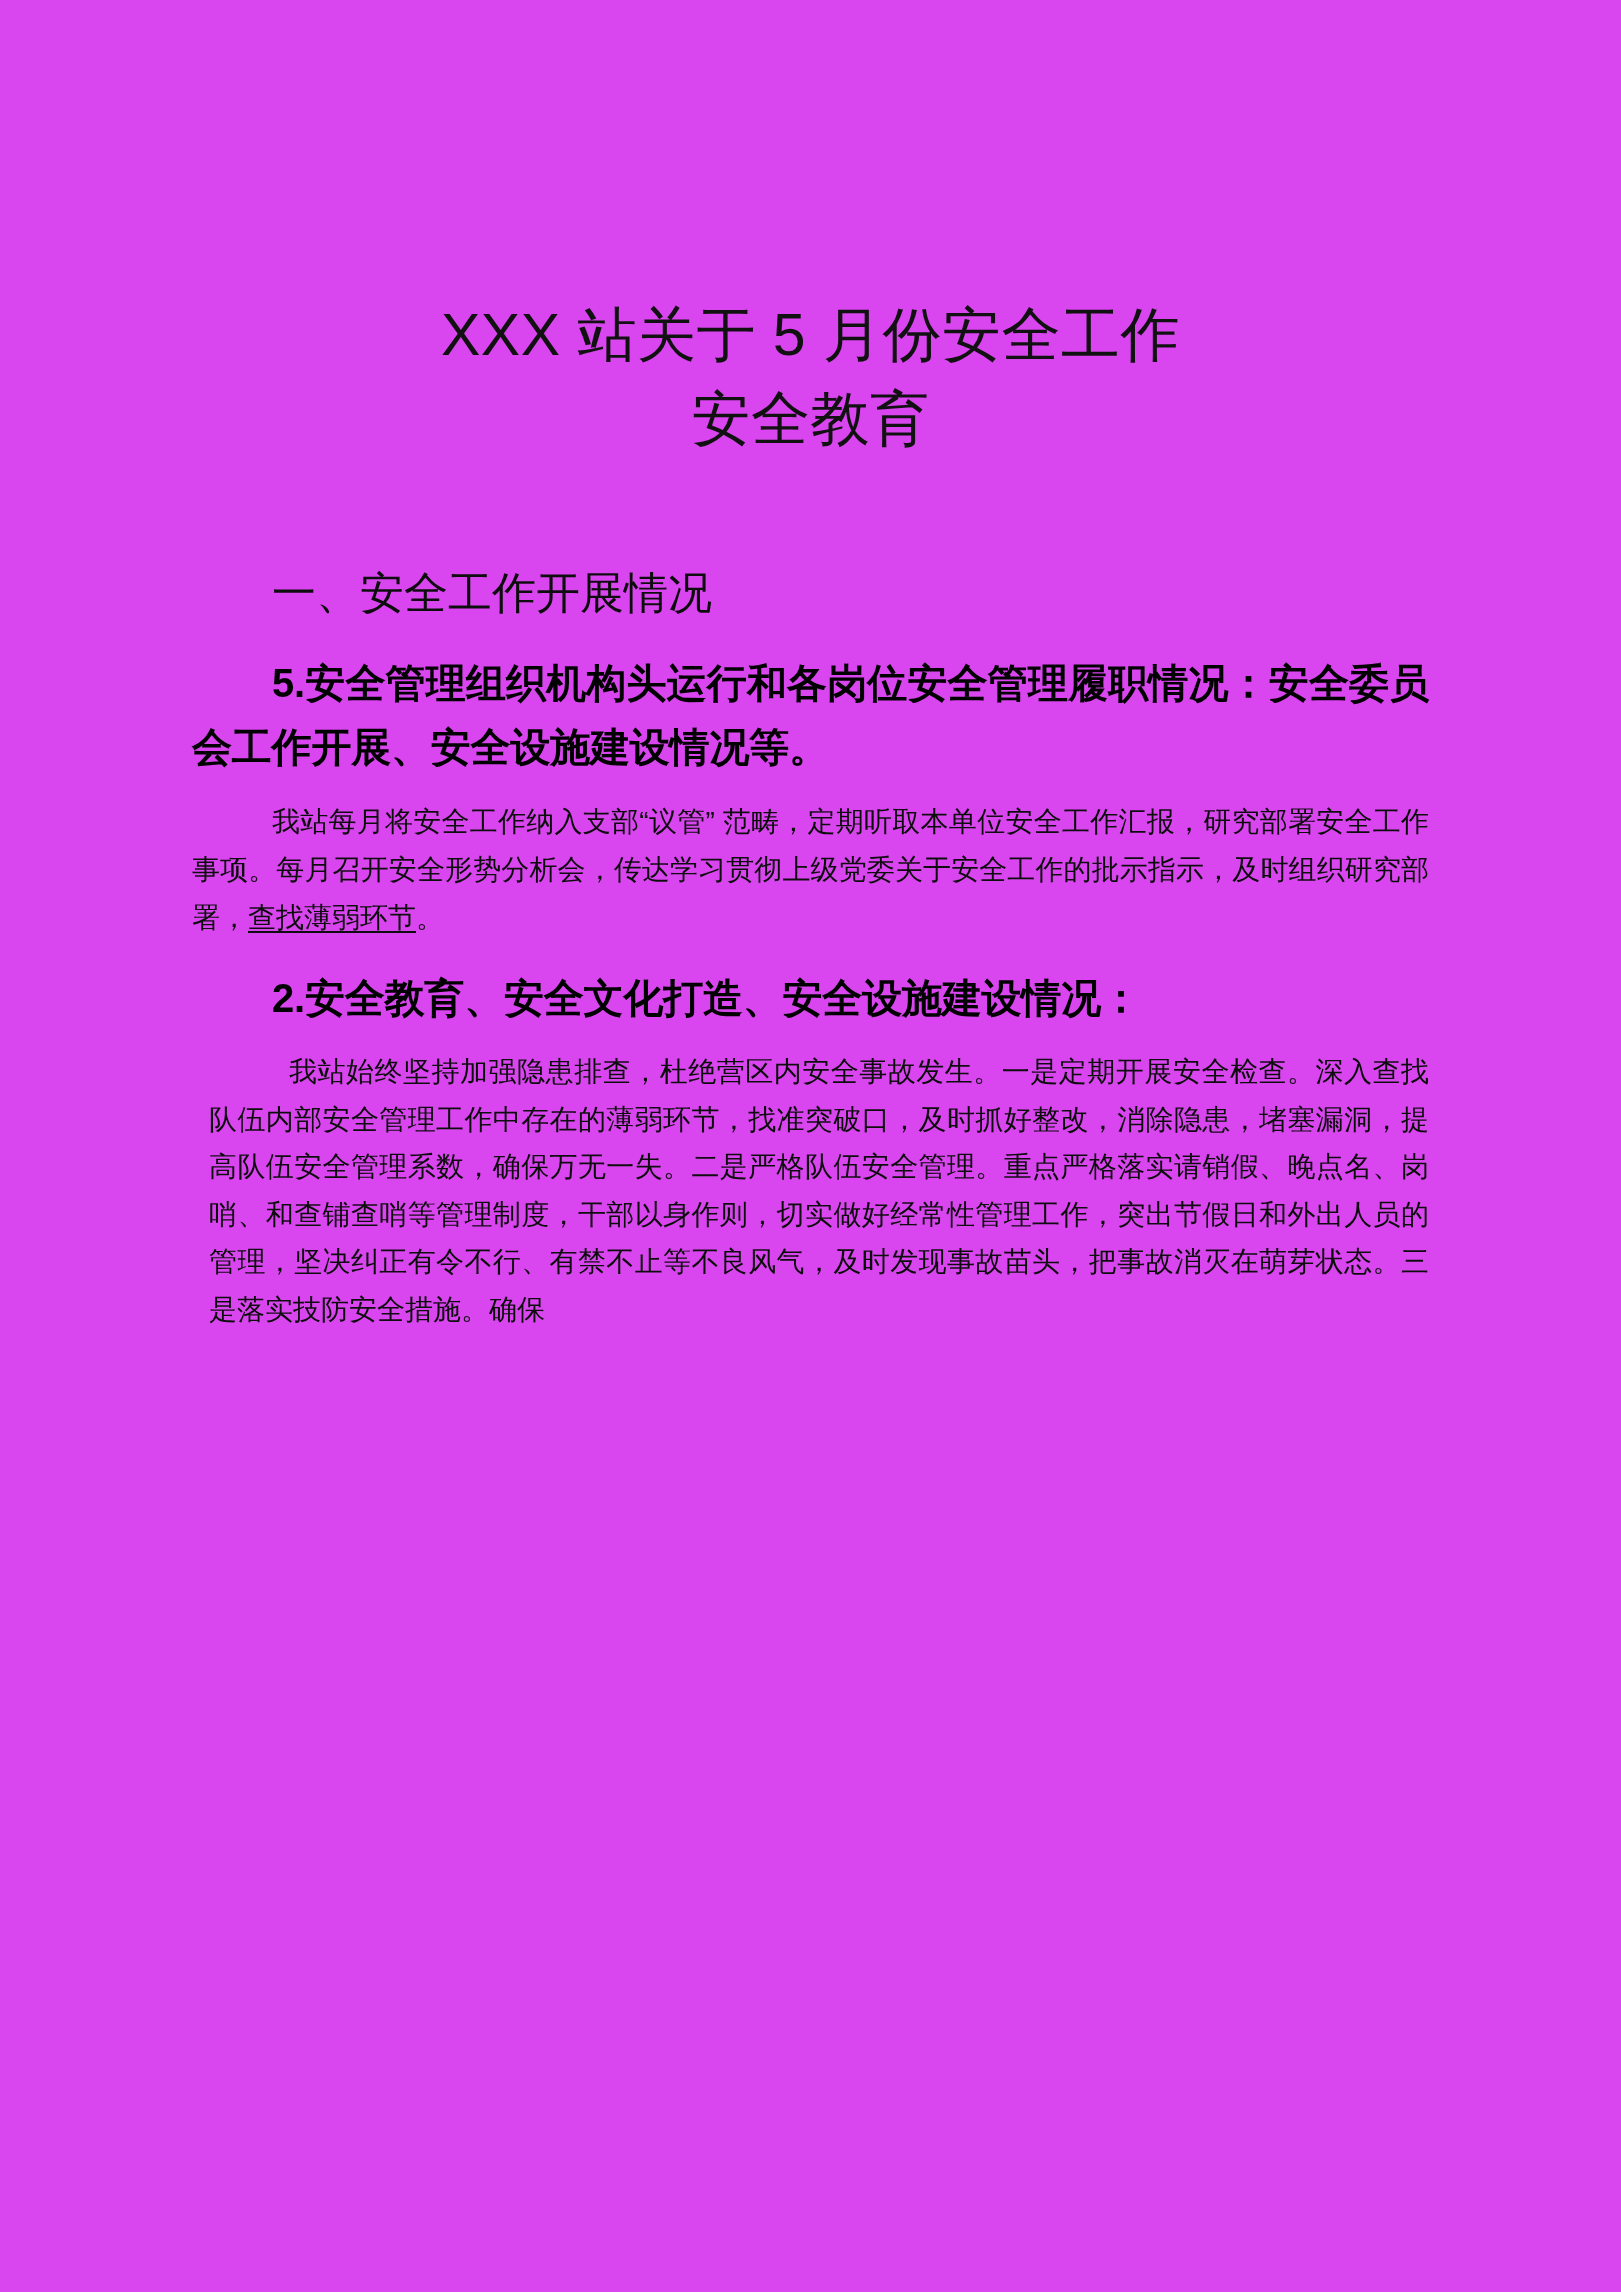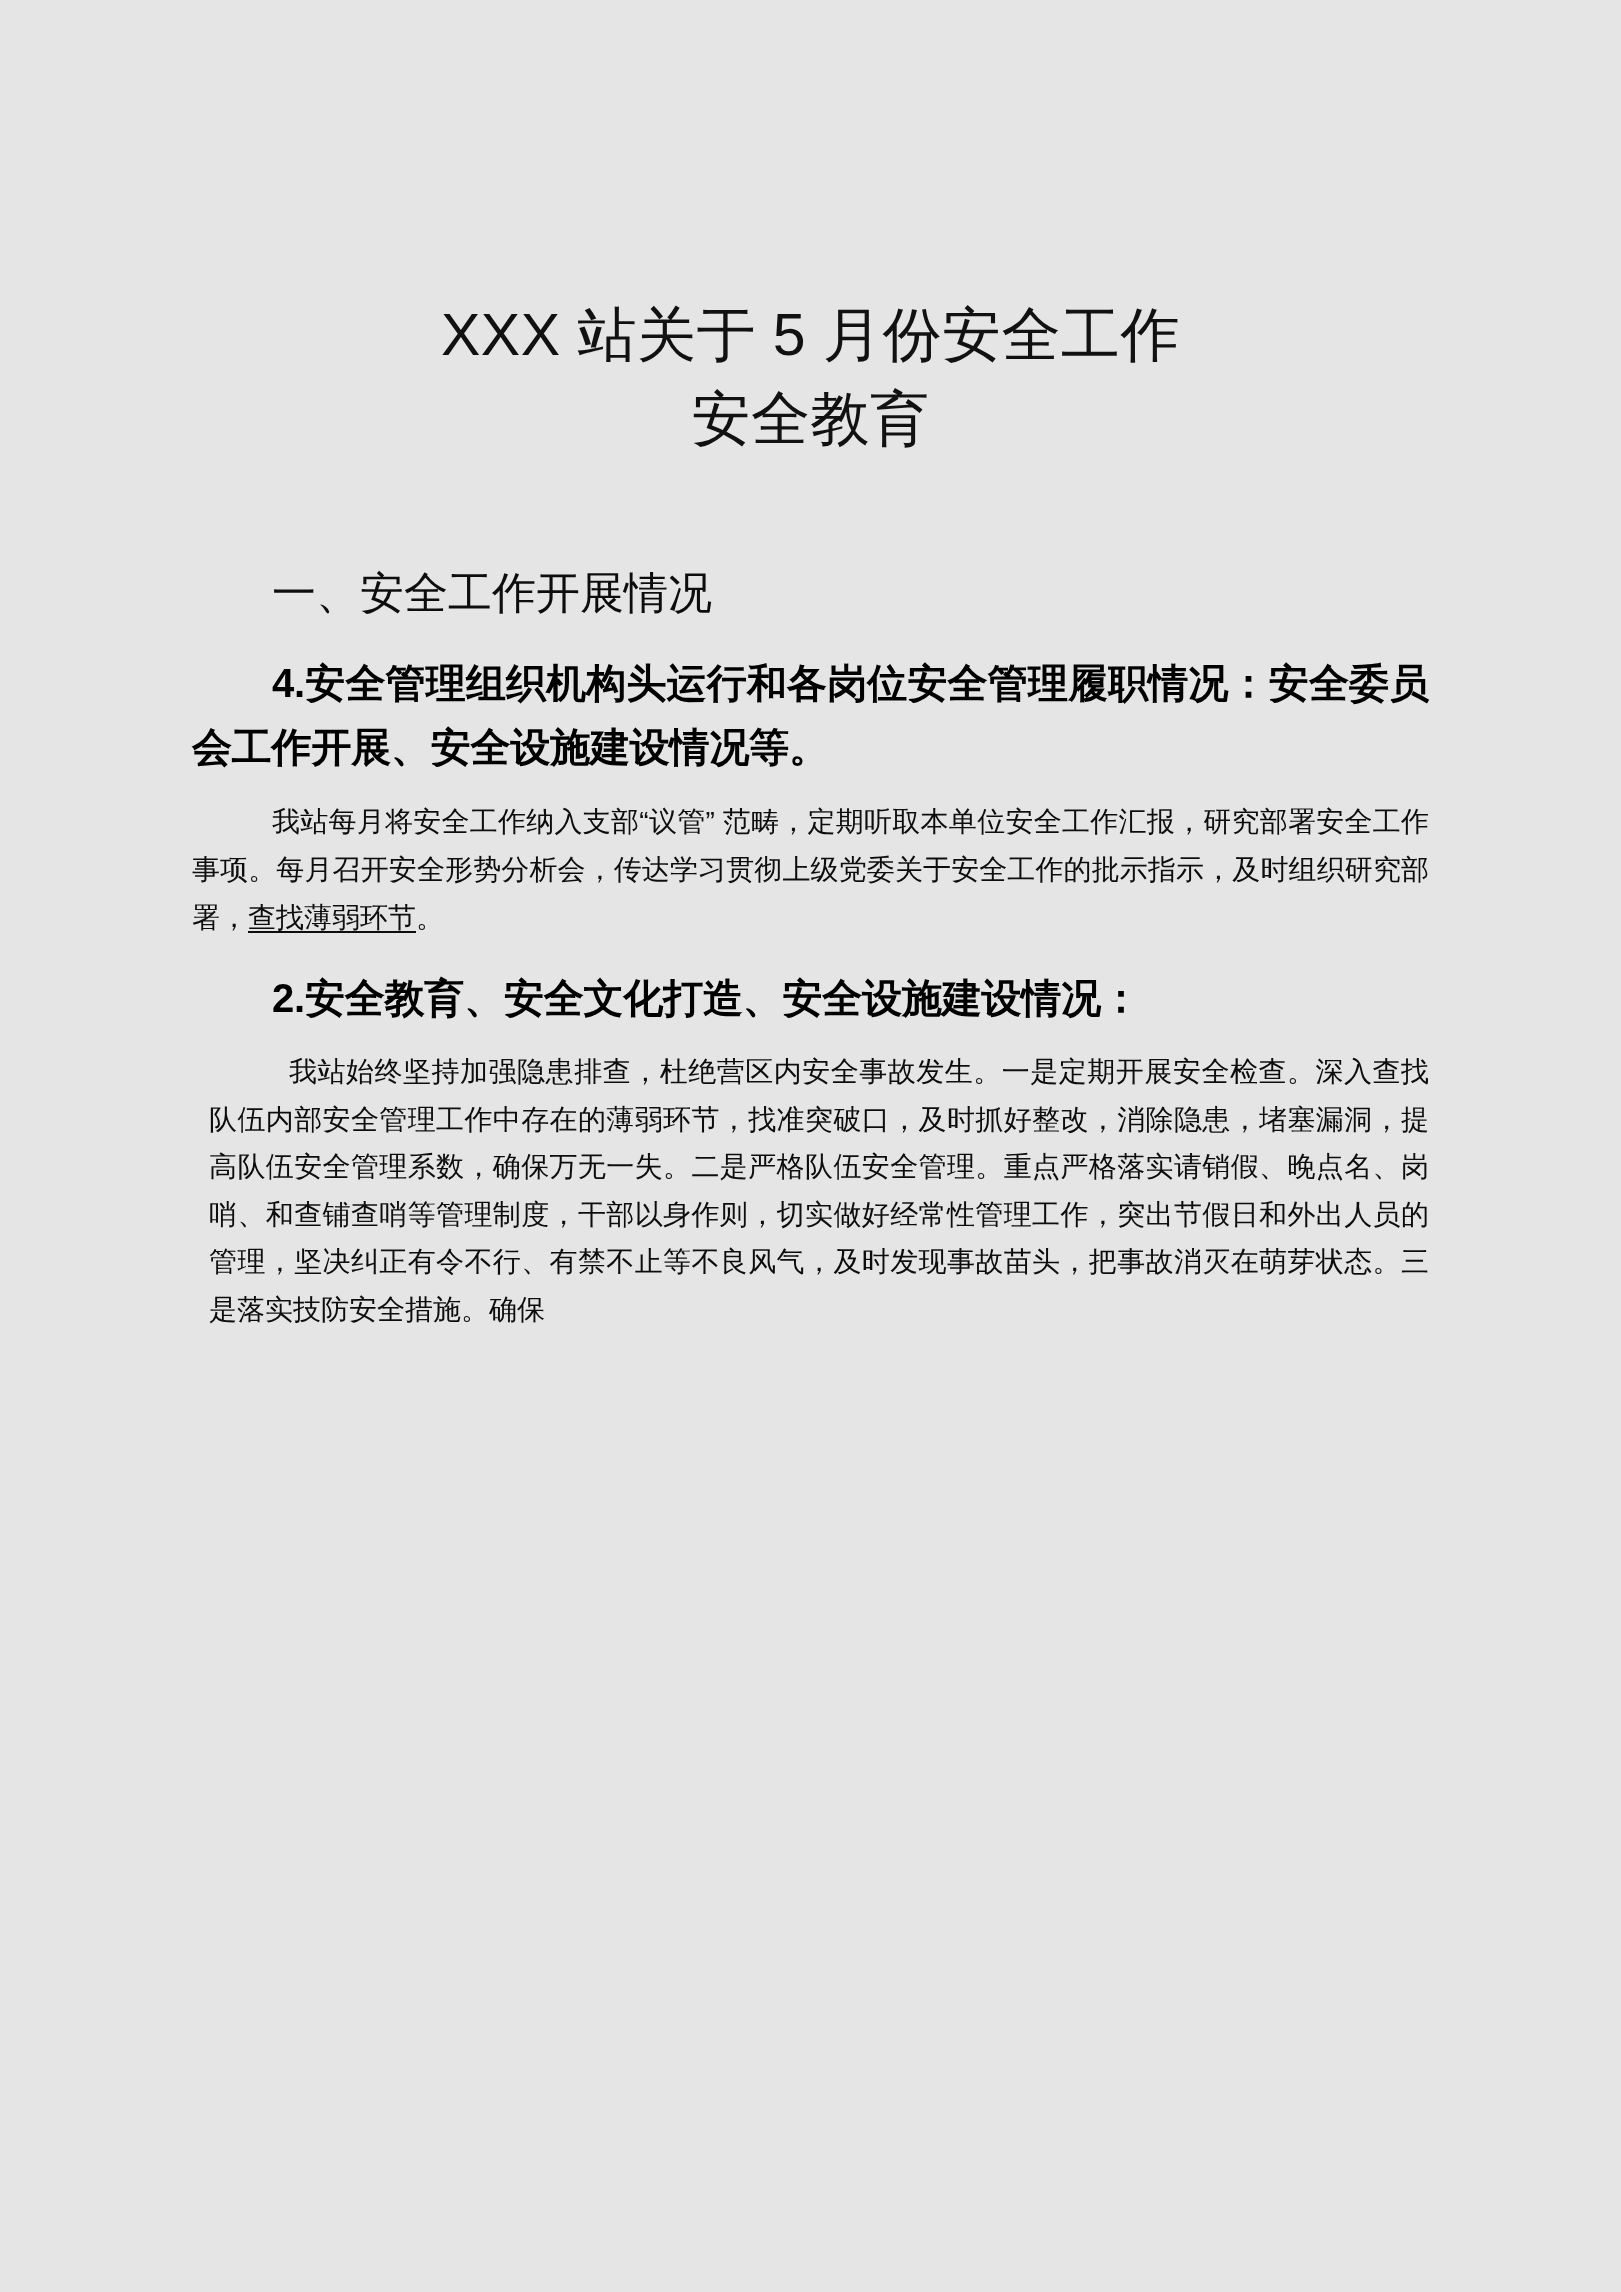--- a/index.html
+++ b/index.html
@@ -7,21 +7,21 @@
     margin: 0;
     padding: 0;
     background: #ffffff;
   }
 
   .page {
     position: relative;
     width: 1621px;
     height: 2293px;
     margin: 0 auto;
-    background: #e5e5e5;
+    background: #d946ef;
     box-sizing: border-box;
     overflow: hidden;
     font-family: "Liberation Sans", "DejaVu Sans", sans-serif;
     color: #000000;
   }
 
   
   .doc {
     position: absolute;
     left: 192px;
@@ -110,21 +110,21 @@
       <span class="title-line">XXX 站关于 5 月份安全工作</span>
       <span class="title-line">安全教育</span>
     </h1>
 
     <div class="after-title-gap"></div>
 
     <p class="section-heading">一、安全工作开展情况</p>
 
     <div class="gap-sm"></div>
 
-    <p class="bold-heading">4.安全管理组织机构头运行和各岗位安全管理履职情况：安全委员会工作开展、安全设施建设情况等。</p>
+    <p class="bold-heading">5.安全管理组织机构头运行和各岗位安全管理履职情况：安全委员会工作开展、安全设施建设情况等。</p>
 
     <div class="gap-sm"></div>
 
     <p class="body-para"><span>我站每月将安全工作纳入支部“议管” 范畴，定期听取本单位安全工作汇报，研究部署安全工作事项。每月召开安全形势分析会，传达学习贯彻上级党委关于安全工作的批示指示，及时组织研究部署，</span><span class="underline-seg">查找薄弱环节</span><span>。</span></p>
 
     <div class="gap-md"></div>
 
     <p class="bold-heading">2.安全教育、安全文化打造、安全设施建设情况：</p>
 
     <div class="gap-sm"></div>

